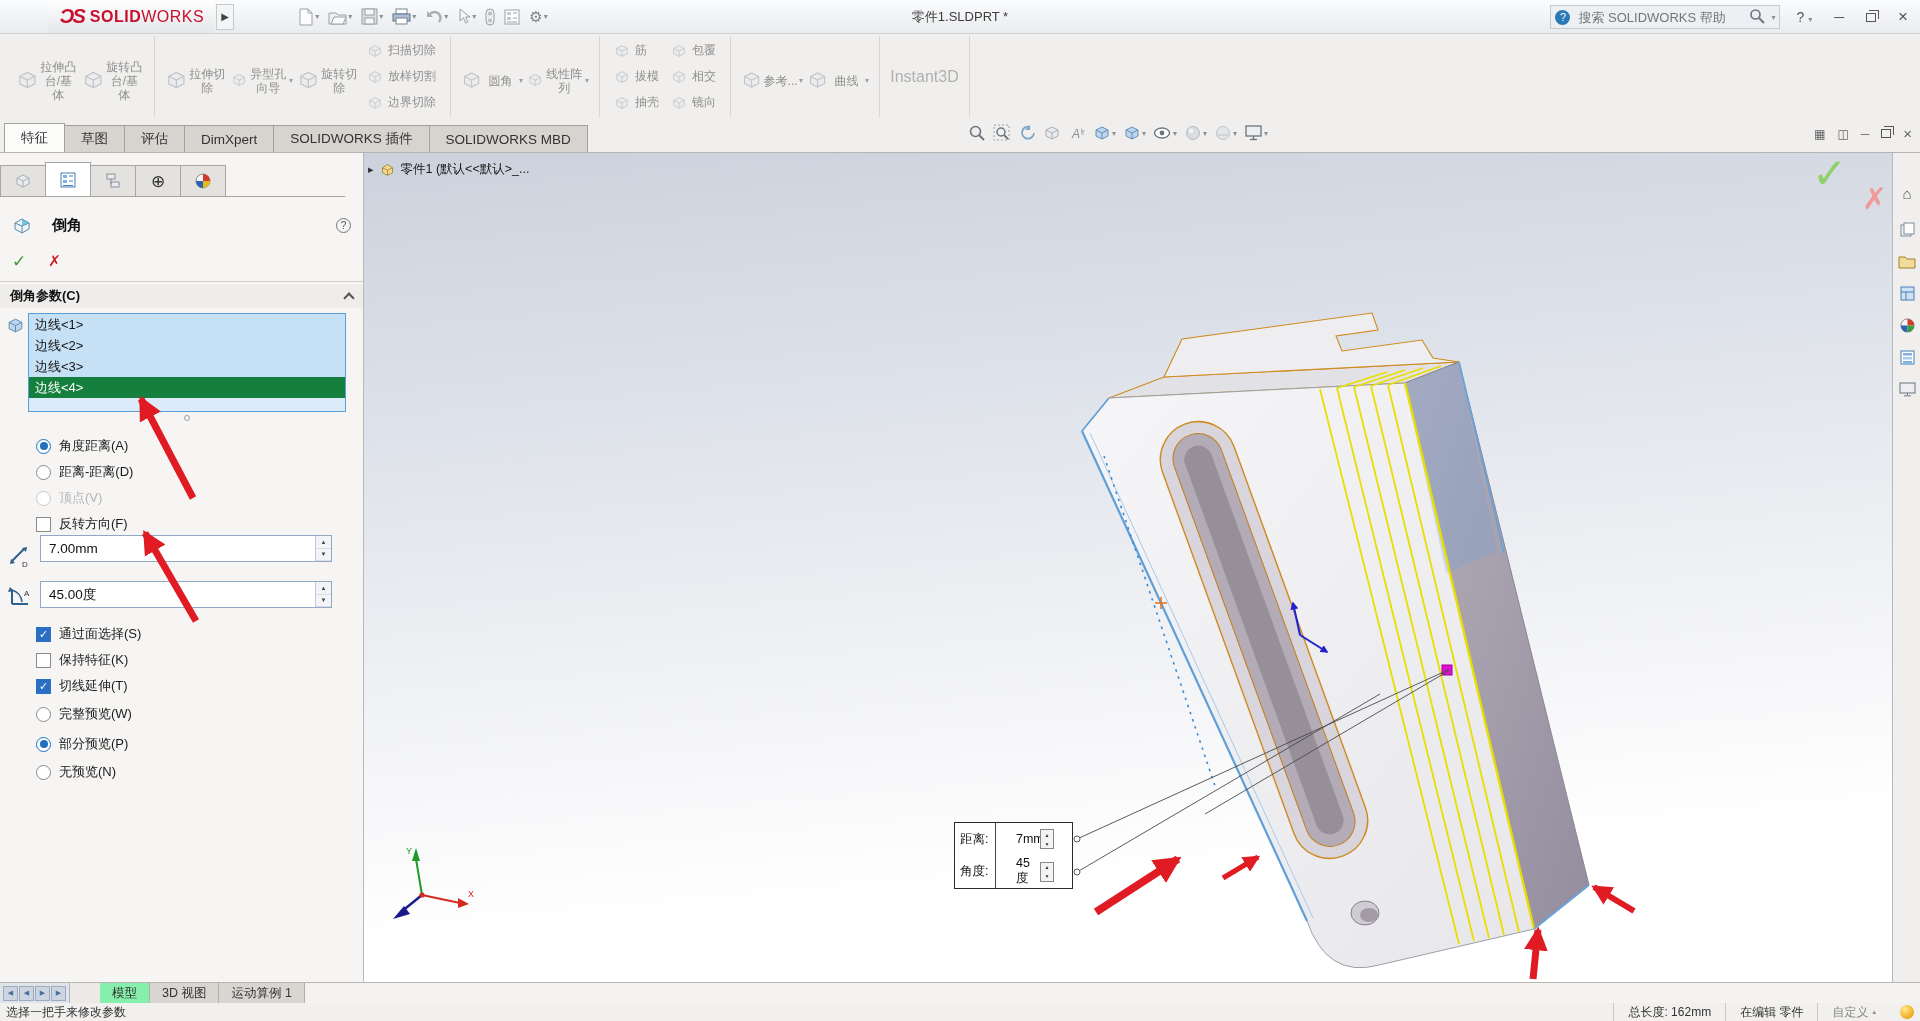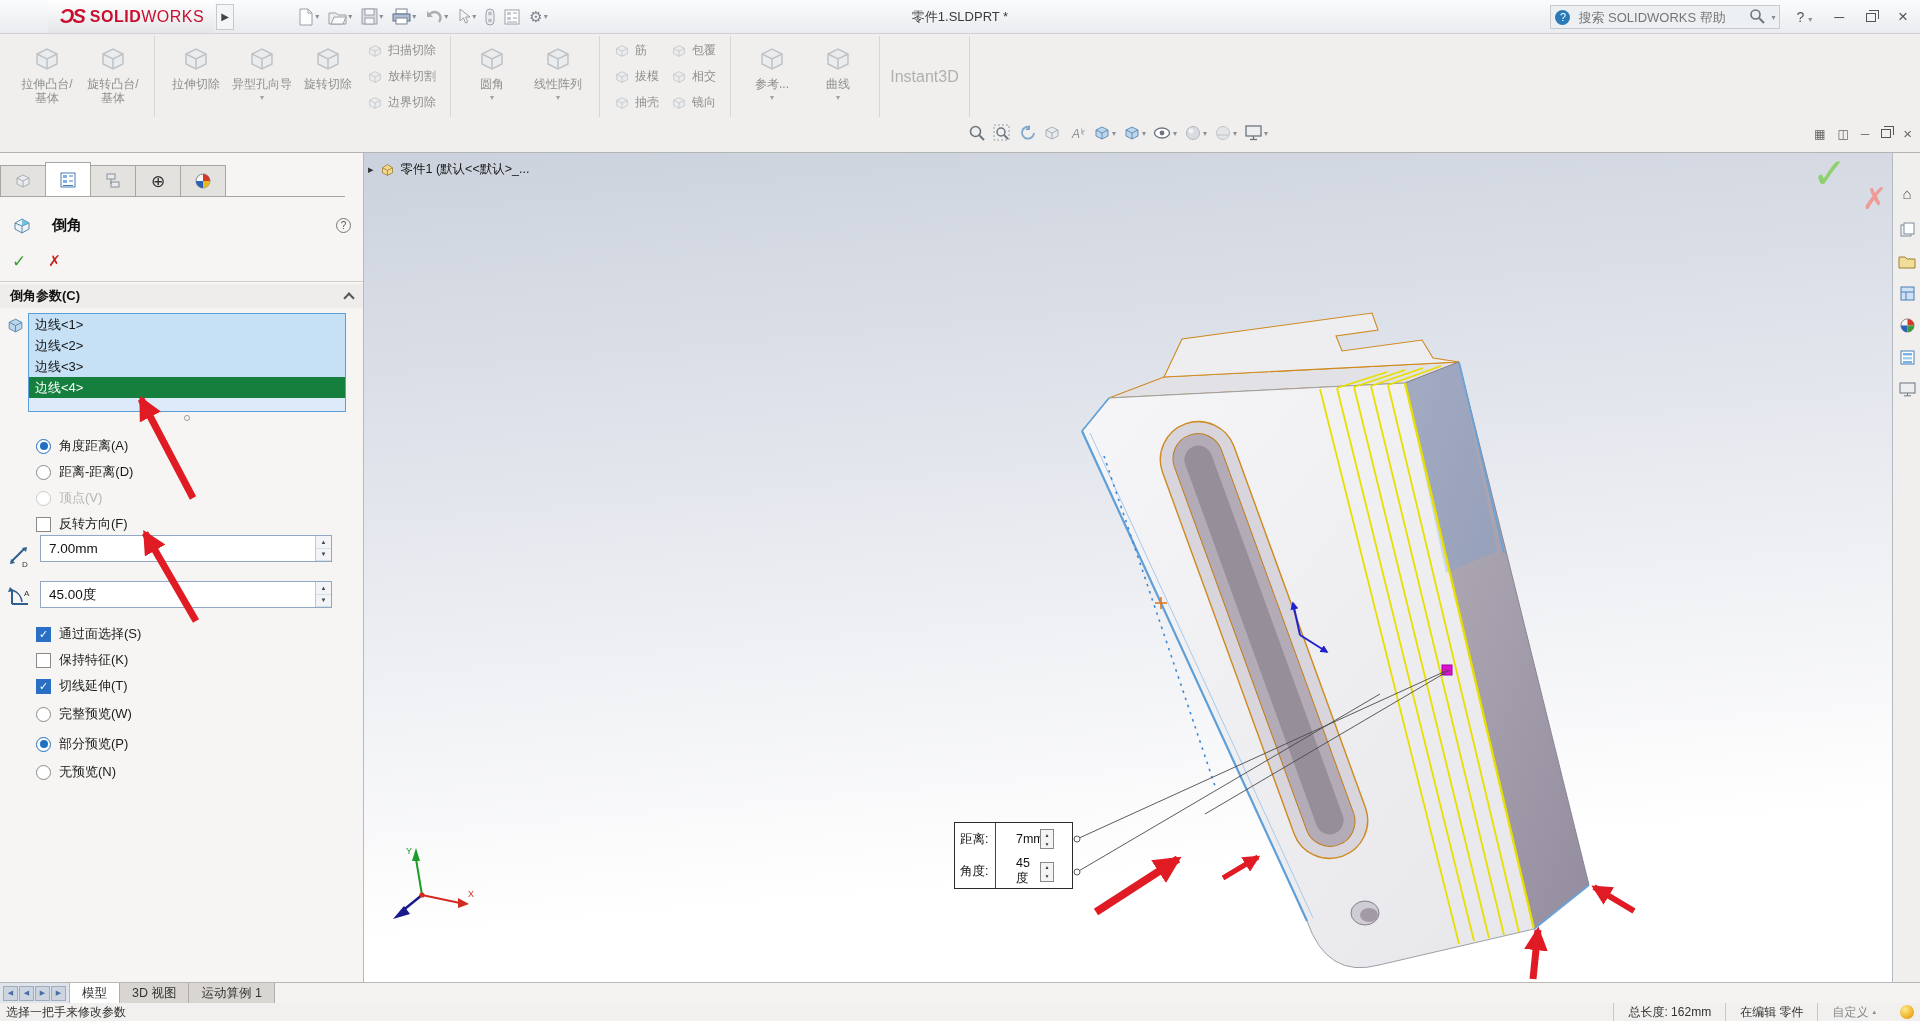--- a/index.html
+++ b/index.html
@@ -23,21 +23,21 @@
   .qmark{width:15px;height:15px;border-radius:50%;background:#2a7ab8;color:#fff;font-size:11px;display:flex;align-items:center;justify-content:center;flex:0 0 auto;}
   .searchbox input{flex:1;border:none;background:transparent;font-size:13px;color:#444;outline:none;min-width:0;}
   .mag{flex:0 0 auto;}
   .winbtn{font-size:14px;color:#555;padding:0 6px;}
   .restore{width:10px;height:9px;border:1px solid #555;position:relative;margin:0 6px;}
   .restore::after{content:"";position:absolute;left:2px;top:-4px;width:9px;height:8px;border:1px solid #555;border-left:none;border-bottom:none;}
 
   
   .ribbon{position:absolute;left:0;top:34px;width:1920px;height:85px;background:#f0efed;display:flex;align-items:stretch;padding:2px 0 2px 6px;}
   .rgroup{display:flex;align-items:center;gap:4px;padding:0 10px;border-right:1px solid #d8d6d2;}
-  .rb-big{width:62px;height:78px;display:flex;flex-direction:column;align-items:center;justify-content:flex-start;padding-top:6px;text-align:center;}
+  .rb-big{width:62px;height:78px;display:flex;flex-direction:row;align-items:center;justify-content:flex-start;padding-top:6px;text-align:center;}
   .rb-big .rb-lbl{font-size:12px;color:#8f8f8f;line-height:14px;margin-top:3px;word-break:break-all;width:52px;}
   .rb-big.wide .rb-lbl{width:76px;}
   .rb-stack{display:flex;flex-direction:column;justify-content:center;gap:2px;}
   .rb-small{display:flex;align-items:center;gap:5px;height:24px;padding:0 4px;}
   .rb-small .rb-lbl{font-size:12px;color:#8f8f8f;white-space:nowrap;}
   .rb-caret{font-size:8px;color:#9aa0a6;margin-top:2px;}
   .instant{width:90px;display:flex;align-items:center;justify-content:center;color:#b0b0b0;font-size:16px;}
   .ic30{width:30px;height:30px;opacity:.6;}
   .ic16{width:16px;height:16px;opacity:.6;flex:0 0 auto;}
 
@@ -103,21 +103,21 @@
 
   
   .taskpane{position:relative;width:28px;height:830px;background:#f0efed;border-left:1px solid #b4bac1;flex:0 0 auto;}
   .tpicon{position:absolute;left:4px;width:20px;height:20px;display:flex;align-items:center;justify-content:center;font-size:15px;color:#555;}
 
   
   .btabs{position:absolute;left:0;top:982px;width:1920px;height:21px;background:#ece9e6;border-top:1px solid #b9b7b4;display:flex;align-items:stretch;}
   .navbtns{display:flex;align-items:center;gap:1px;padding:0 3px;background:#dfe3ea;border-right:1px solid #aab4c4;}
   .navbtn{width:15px;height:15px;background:#cdd5e1;border:1px solid #9fabbd;color:#4a6fa5;font-size:7px;display:flex;align-items:center;justify-content:center;}
   .btab{display:flex;align-items:center;padding:0 12px;font-size:12.5px;color:#333;background:#d9d6d2;border-right:1px solid #b0aeab;}
-  .btab.active{background:#ffffff;}
+  .btab.active{background:#86efac;margin-left:30px;}
   .btabs-filler{flex:1;background:#f4f3f1;}
 
   
   .status{position:absolute;left:0;top:1003px;width:1920px;height:18px;background:#f1f0ee;display:flex;align-items:center;font-size:12px;color:#333;}
   .status .msg{padding-left:6px;}
   .status .right{margin-left:auto;display:flex;align-items:center;height:100%;}
   .sseg{padding:0 14px;border-left:1px solid #c9c8c6;height:100%;display:flex;align-items:center;gap:4px;}
   .sseg.dim{color:#8a8a8a;}
   .ball{width:14px;height:14px;border-radius:50%;background:radial-gradient(circle at 35% 30%,#ffe98c,#f0b429 60%,#c78912);margin:0 6px 0 10px;}
 
@@ -374,20 +374,28 @@
           <span class="rb-lbl">曲线</span>
           <span class="rb-caret">▾</span>
         </div>
     </div>
     <div class="rgroup instant">
         <span>Instant3D</span>
       </div>
   </div>
 
   <div class="tabrow">
+    <div class="ftabs">
+      <div class="ftab active">特征</div>
+      <div class="ftab">草图</div>
+      <div class="ftab">评估</div>
+      <div class="ftab">DimXpert</div>
+      <div class="ftab">SOLIDWORKS 插件</div>
+      <div class="ftab">SOLIDWORKS MBD</div>
+    </div>
     <div class="headsup">
       <span class="hu">
           <svg width="18" height="18" viewBox="0 0 18 18">
             <circle cx="7.5" cy="7.5" r="5" fill="none" stroke="#6b7580" stroke-width="1.6"></circle>
             <line x1="11" y1="11" x2="16" y2="16" stroke="#6b7580" stroke-width="2"></line>
           </svg>
         </span>
       <span class="hu">
           <svg width="18" height="18" viewBox="0 0 18 18">
             <rect x="1" y="1" width="15" height="15" fill="none" stroke="#9aa0a8" stroke-dasharray="2 2"></rect>

